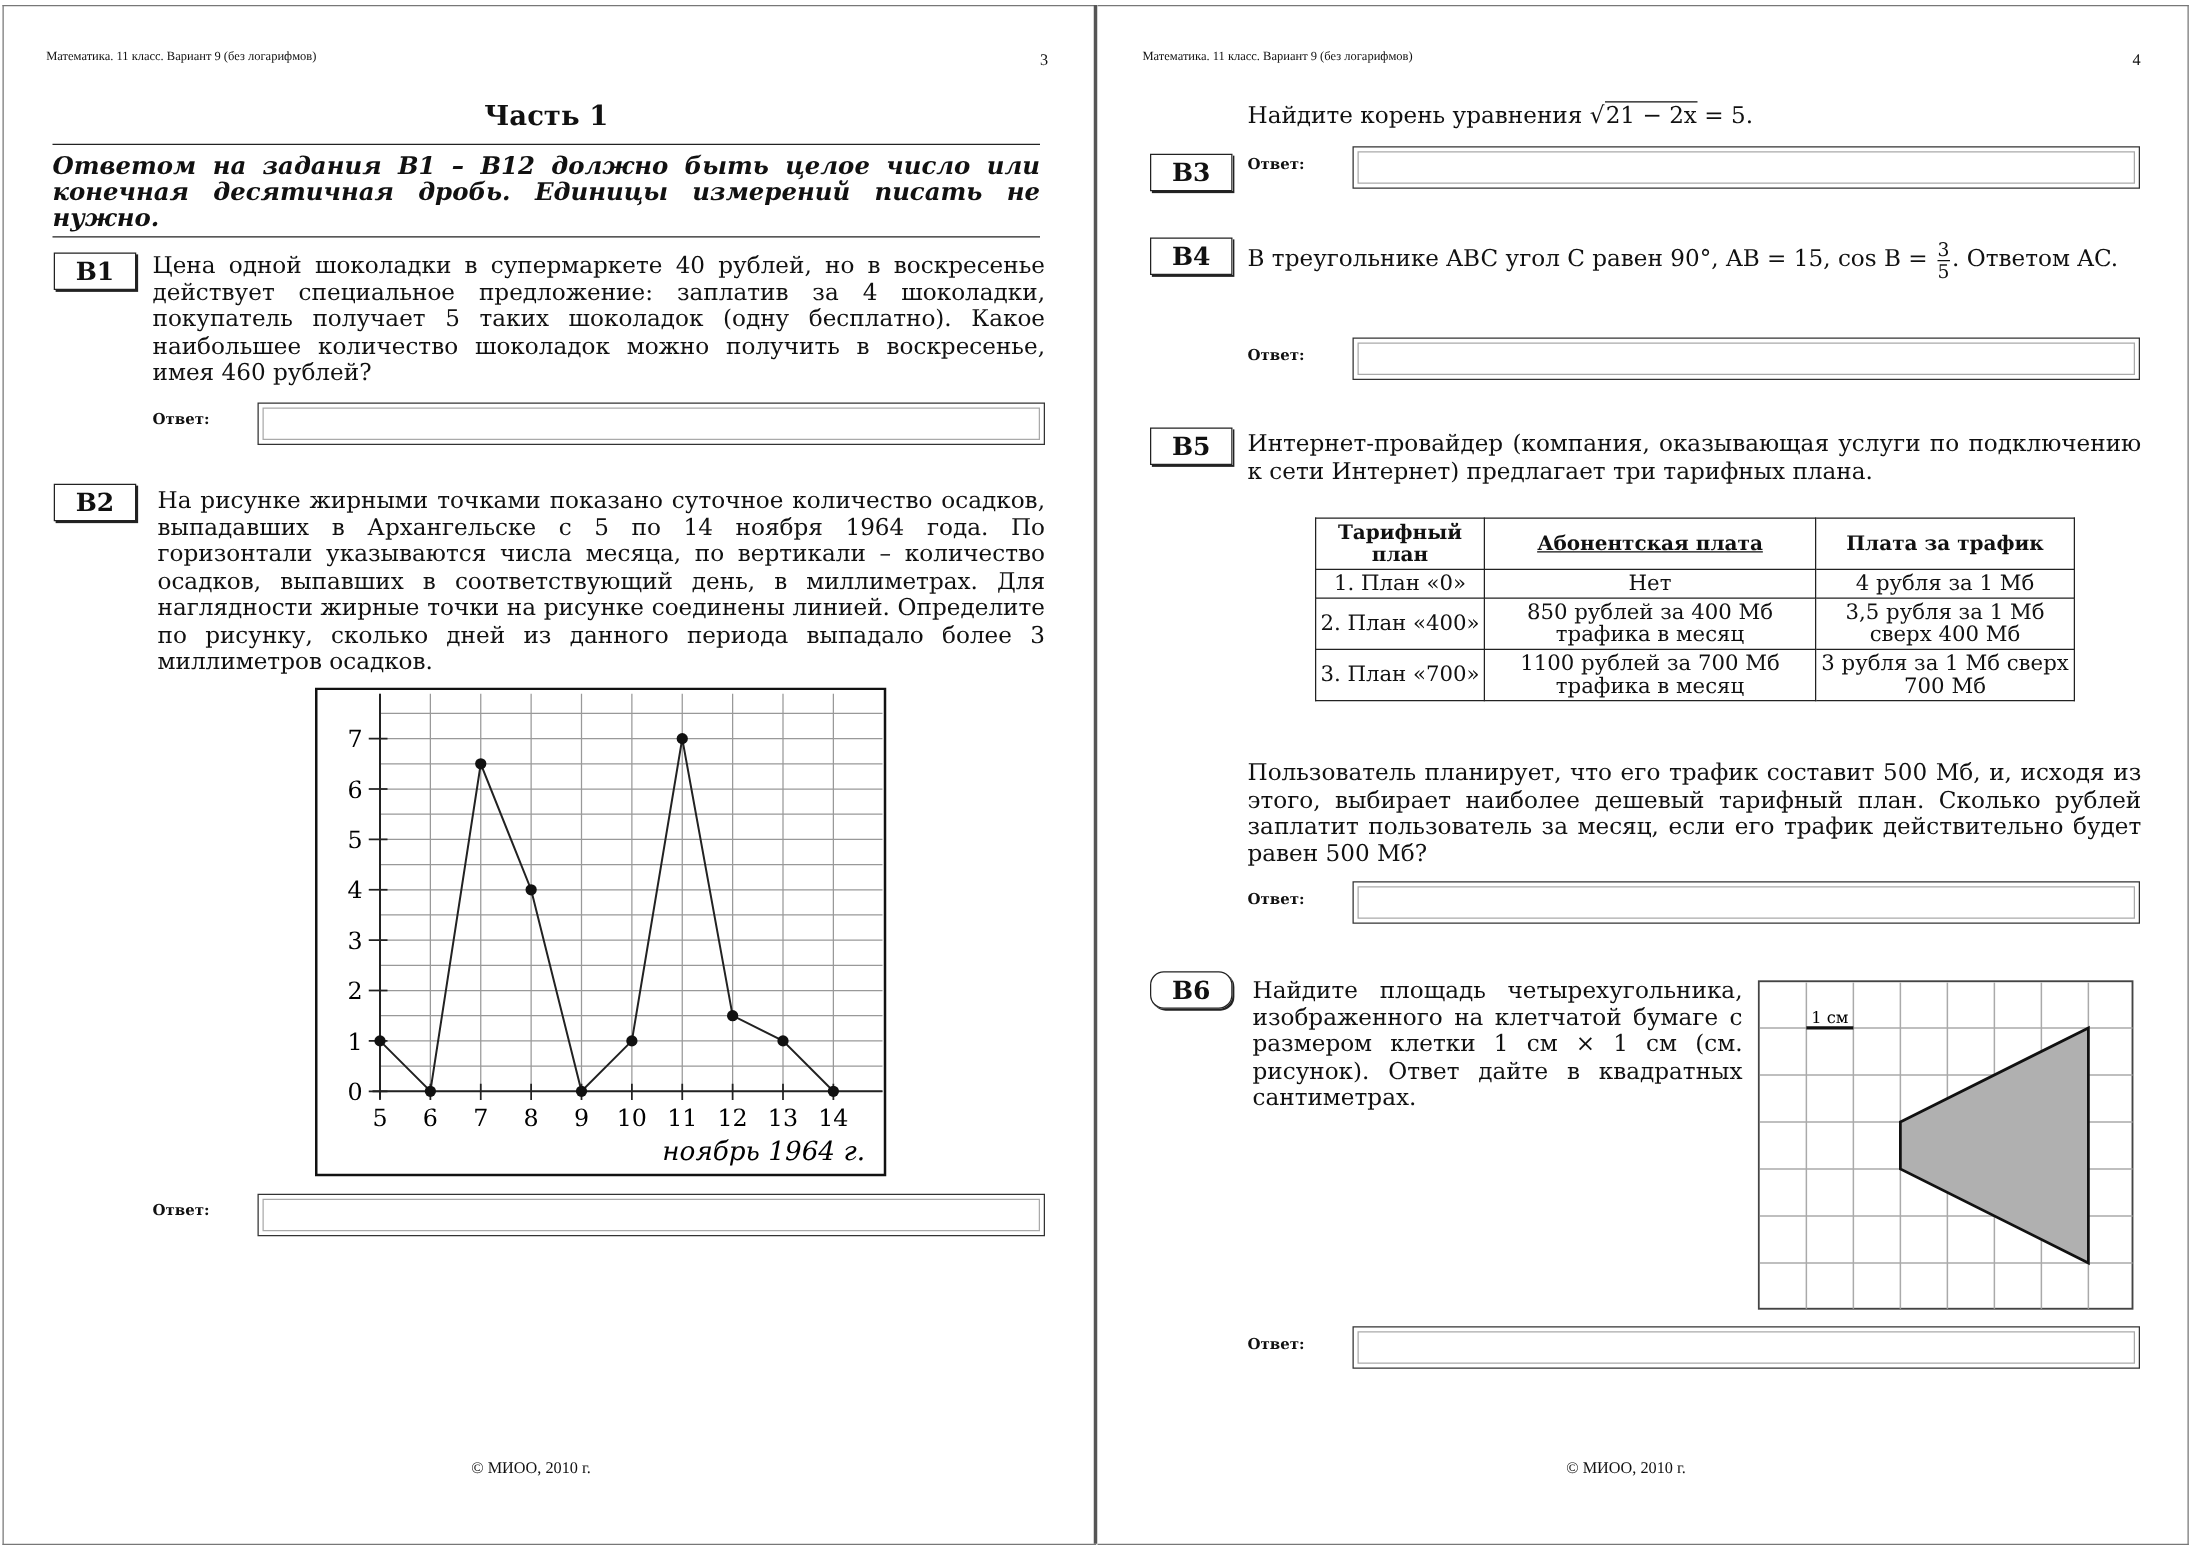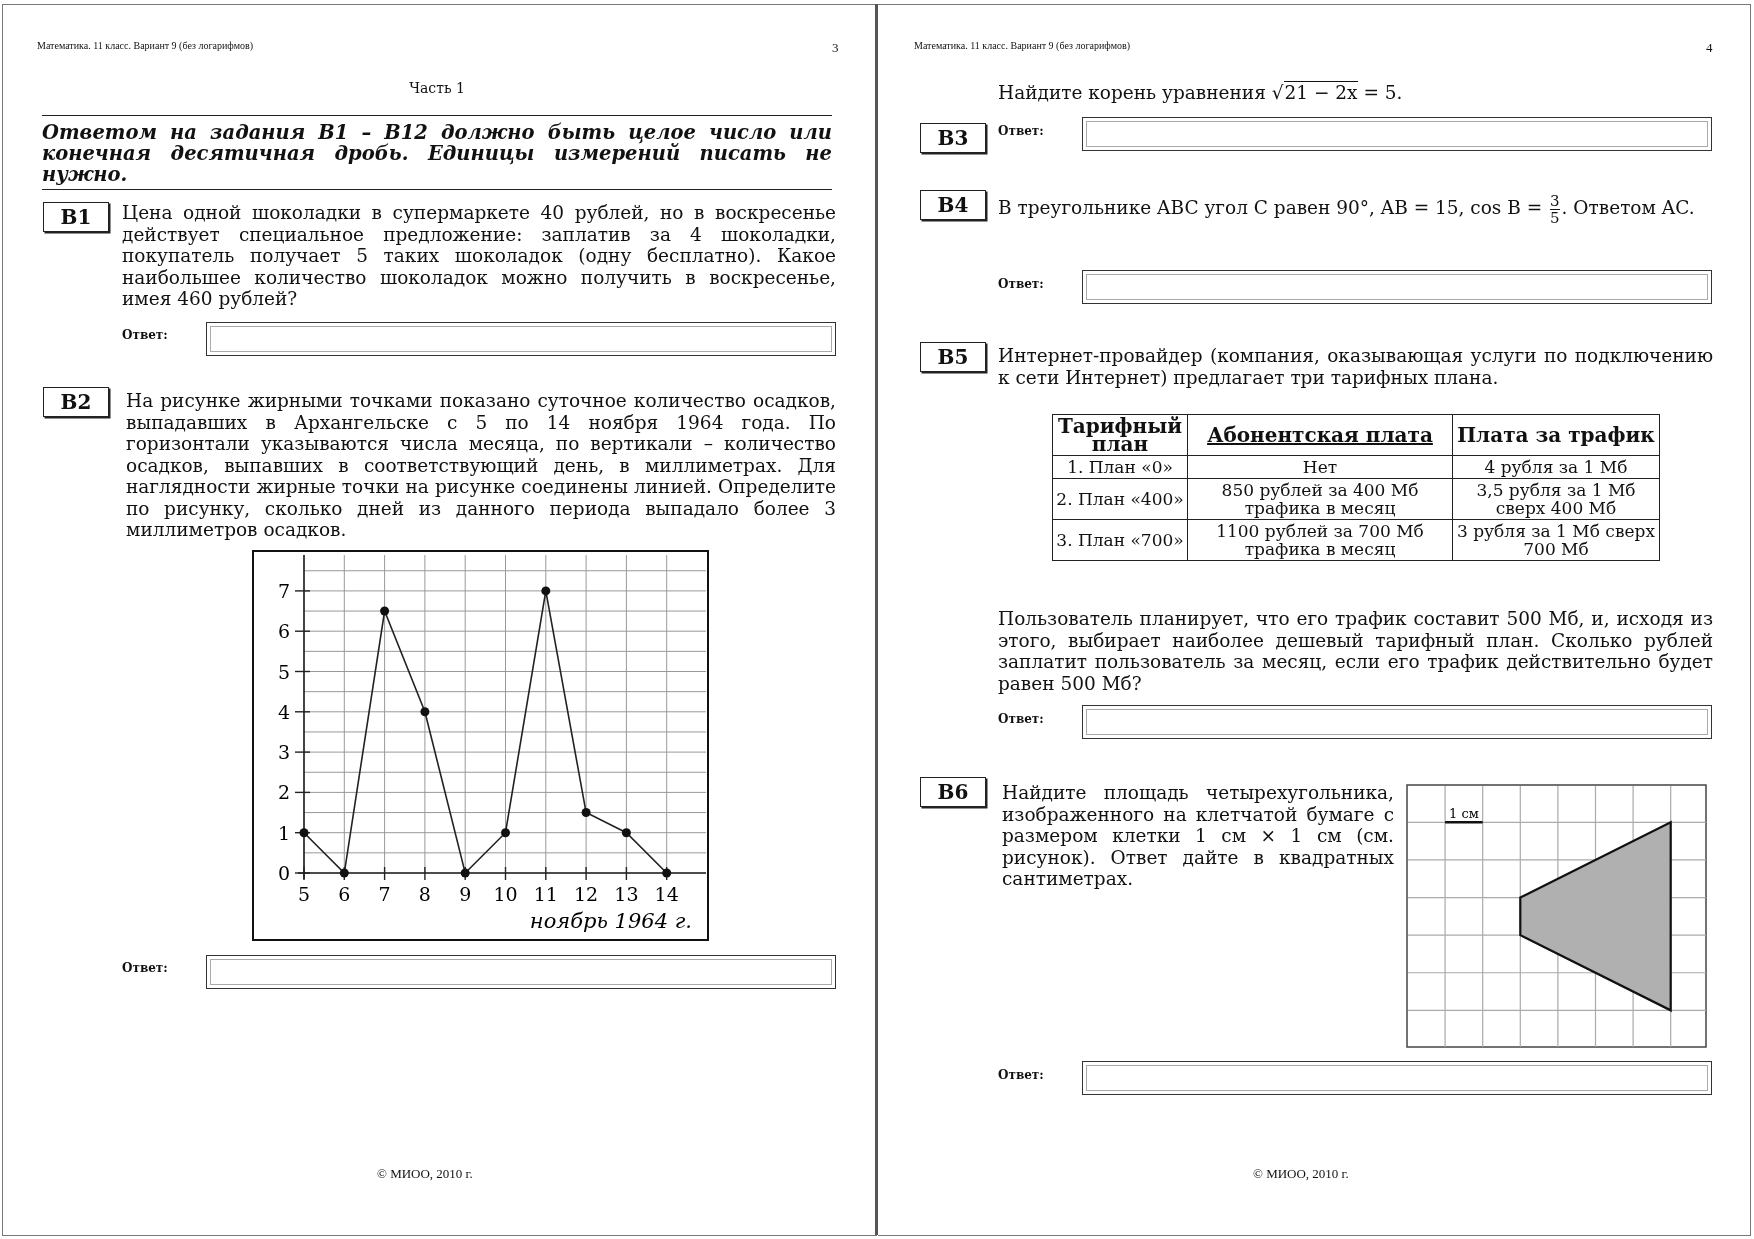--- a/index.html
+++ b/index.html
@@ -5,35 +5,35 @@
   html, body { margin:0; padding:0; background:#fff; }
   body { width:1754px; height:1239px; position:relative; overflow:hidden;
          font-family:"DejaVu Serif","Liberation Serif",serif; color:#111; }
   .page { position:absolute; top:4px; height:1230px; background:#fff; }
   #page-left { left:2px; width:874px; border:1px solid #777; border-right:none; }
   #page-right { left:878px; width:872px; border:1px solid #777; border-left:none; }
   .divider { position:absolute; left:875px; top:4px; width:3px; height:1231px; background:#555; }
   .running-head { position:absolute; top:40px; font-size:10px; font-family:"Liberation Serif",serif; }
   .page-num { position:absolute; top:40px; font-size:13px; font-family:"Liberation Serif",serif; }
   .part-title { position:absolute; left:0; width:874px; top:80px; text-align:center;
-                font-weight:normal; font-size:14px; }
+                font-weight:bold; font-size:22px; }
   .instr { position:absolute; left:42px; width:790px; top:115px; border-top:1.5px solid #222;
            border-bottom:1.5px solid #222; padding:6px 0 4px; font-style:italic; font-weight:bold;
            font-size:19.5px; line-height:21px; text-align:justify; }
   .qlabel { position:absolute; width:64px; height:28px; border:1.5px solid #222; box-shadow:1.5px 1.5px 0 #222;
             text-align:center; line-height:28px; font-weight:bold; font-size:20px; }
   .qtext { position:absolute; font-size:18.5px; line-height:21.5px; text-align:justify; }
   .ans-label { position:absolute; font-weight:bold; font-size:12px; }
   .ans-box { position:absolute; height:34px; border:1.5px solid #333; box-sizing:border-box; background:#fff; }
   .ans-box::after { content:""; position:absolute; left:3px; right:3px; top:3px; bottom:3px; border:1px solid #aaa; }
   .footer { position:absolute; top:1166px; font-size:13px; font-family:"Liberation Serif",serif; }
   table.tariffs { position:absolute; left:1052px; top:414px; width:608px; border-collapse:collapse;
                   font-size:17px; line-height:18px; text-align:center; }
   table.tariffs th, table.tariffs td { border:1.5px solid #222; padding:2px 3px; }
-  table.tariffs th { font-weight:bold; font-size:20px; }
+  table.tariffs th { font-weight:bold; font-size:16px; }
   .sqrt { border-top:1.2px solid #111; padding-left:1px; }
   .frac { display:inline-block; vertical-align:middle; text-align:center; font-size:15px; line-height:16px; margin:0 2px; }
   .frac span { display:block; }
   .frac .num { border-bottom:1px solid #111; }
   svg text { font-family:"DejaVu Serif","Liberation Serif",serif; }
 </style>
 </head>
 <body>
 
 <div class="page" id="page-left"></div>
@@ -192,21 +192,21 @@
       <td>1100 рублей за 700 Мб трафика в месяц</td>
       <td>3 рубля за 1 Мб сверх 700 Мб</td>
     </tr>
   </tbody>
 </table>
 
 <div class="qtext" style="left:998px; top:608px; width:715px;">Пользователь планирует, что его трафик составит 500 Мб, и, исходя из этого, выбирает наиболее дешевый тарифный план. Сколько рублей заплатит пользователь за месяц, если его трафик действительно будет равен 500 Мб?</div>
 <div class="ans-label" style="left:998px; top:712px;">Ответ:</div>
 <div class="ans-box" style="left:1082px; top:705px; width:630px;"></div>
 
-<div class="qlabel" style="left:920px; top:777px;">B6</div>
+<div class="qlabel" style="left:920px; top:777px;border-radius:11px;">B6</div>
 <div class="qtext" style="left:1002px; top:782px; width:392px;">Найдите площадь четырехугольника, изображенного на клетчатой бумаге с размером клетки 1 см × 1 см (см. рисунок). Ответ дайте в квадратных сантиметрах.</div>
 
 <svg id="grid-figure" style="position:absolute; left:1406px; top:784px;" width="302" height="265" viewBox="0 0 302 265">
   <rect x="1" y="1" width="299" height="262" fill="#fff" stroke="#444" stroke-width="1.5"></rect>
   <g id="fig-grid">
       <line x1="39.1" x2="39.1" y1="2" y2="263" stroke="#aaa" stroke-width="1.2"></line>
       <line x1="76.7" x2="76.7" y1="2" y2="263" stroke="#aaa" stroke-width="1.2"></line>
       <line x1="114.30000000000001" x2="114.30000000000001" y1="2" y2="263" stroke="#aaa" stroke-width="1.2"></line>
       <line x1="151.9" x2="151.9" y1="2" y2="263" stroke="#aaa" stroke-width="1.2"></line>
       <line x1="189.5" x2="189.5" y1="2" y2="263" stroke="#aaa" stroke-width="1.2"></line>

